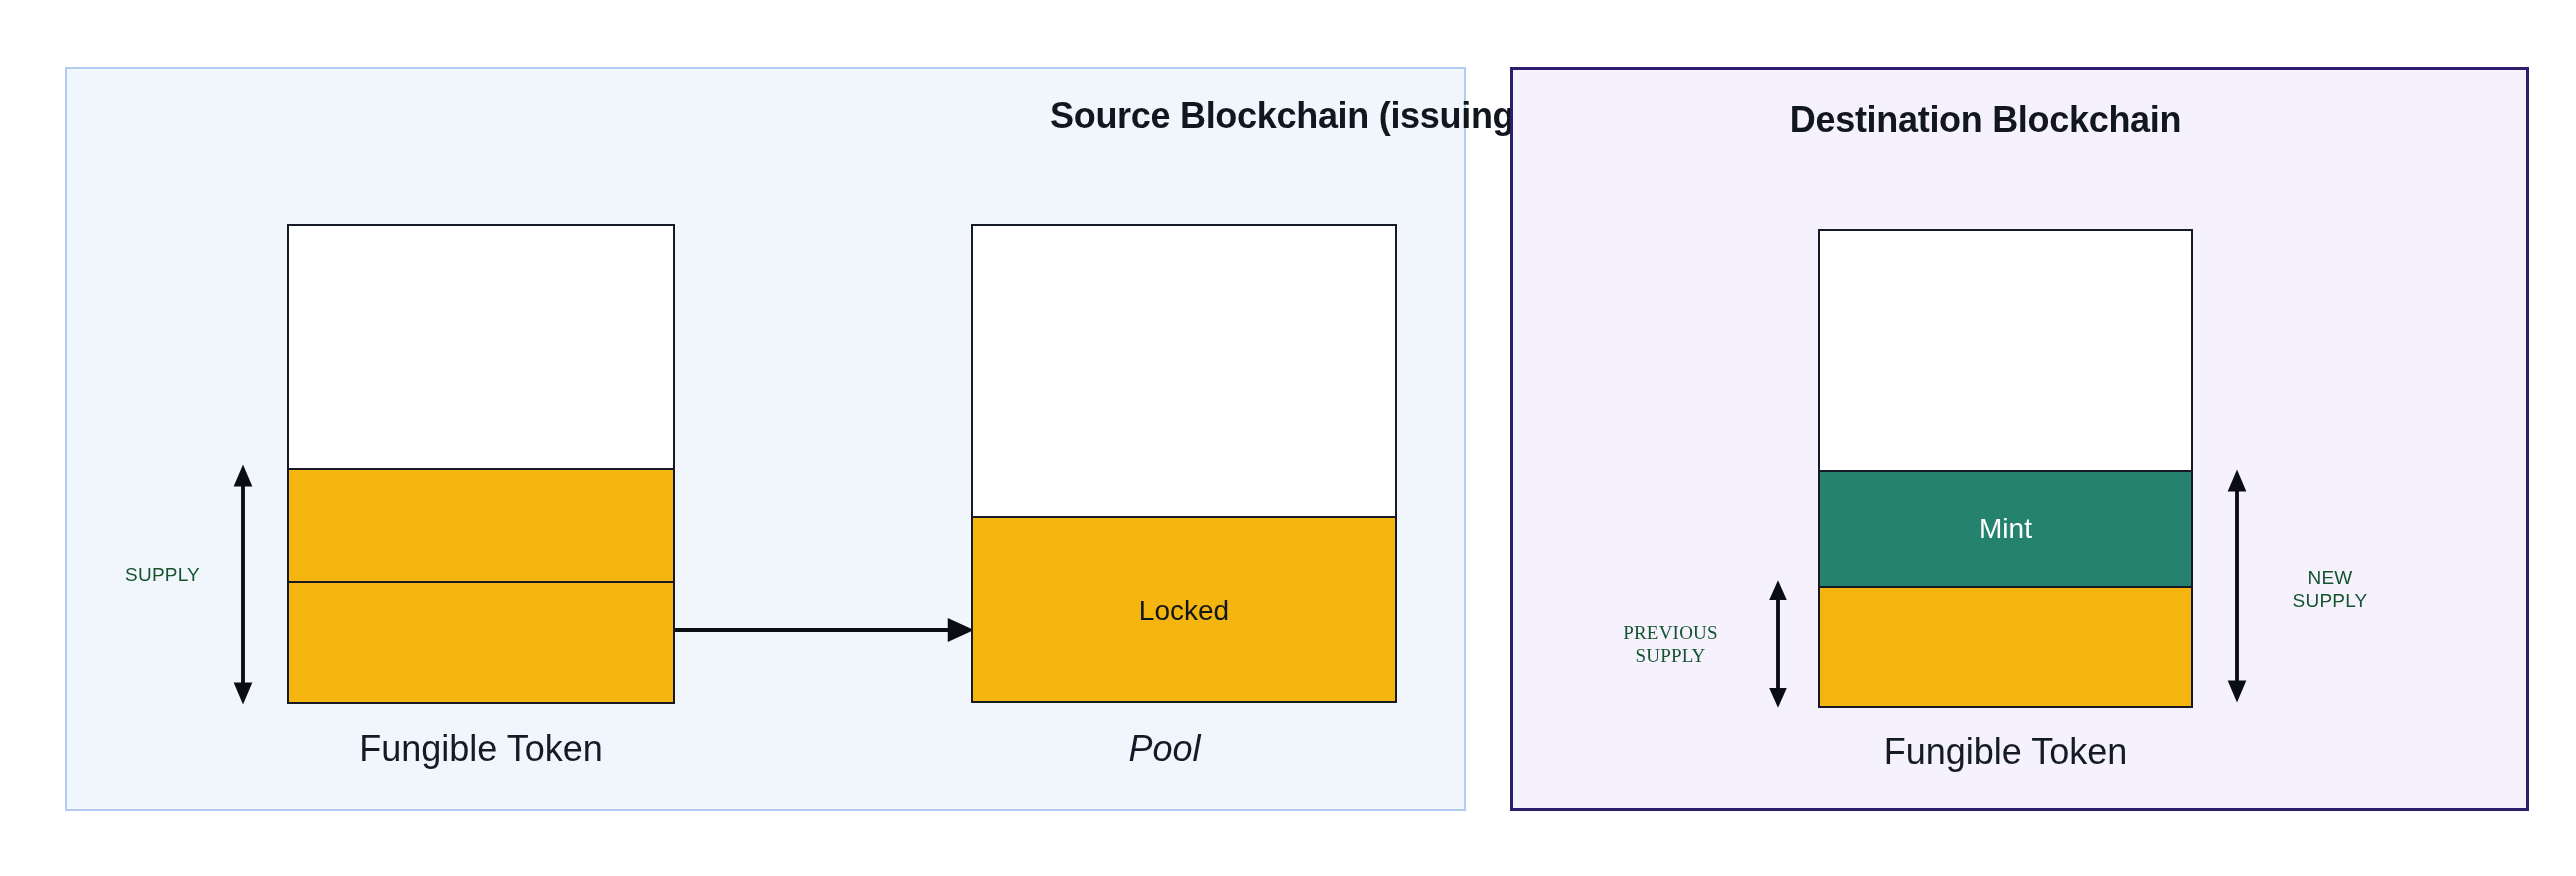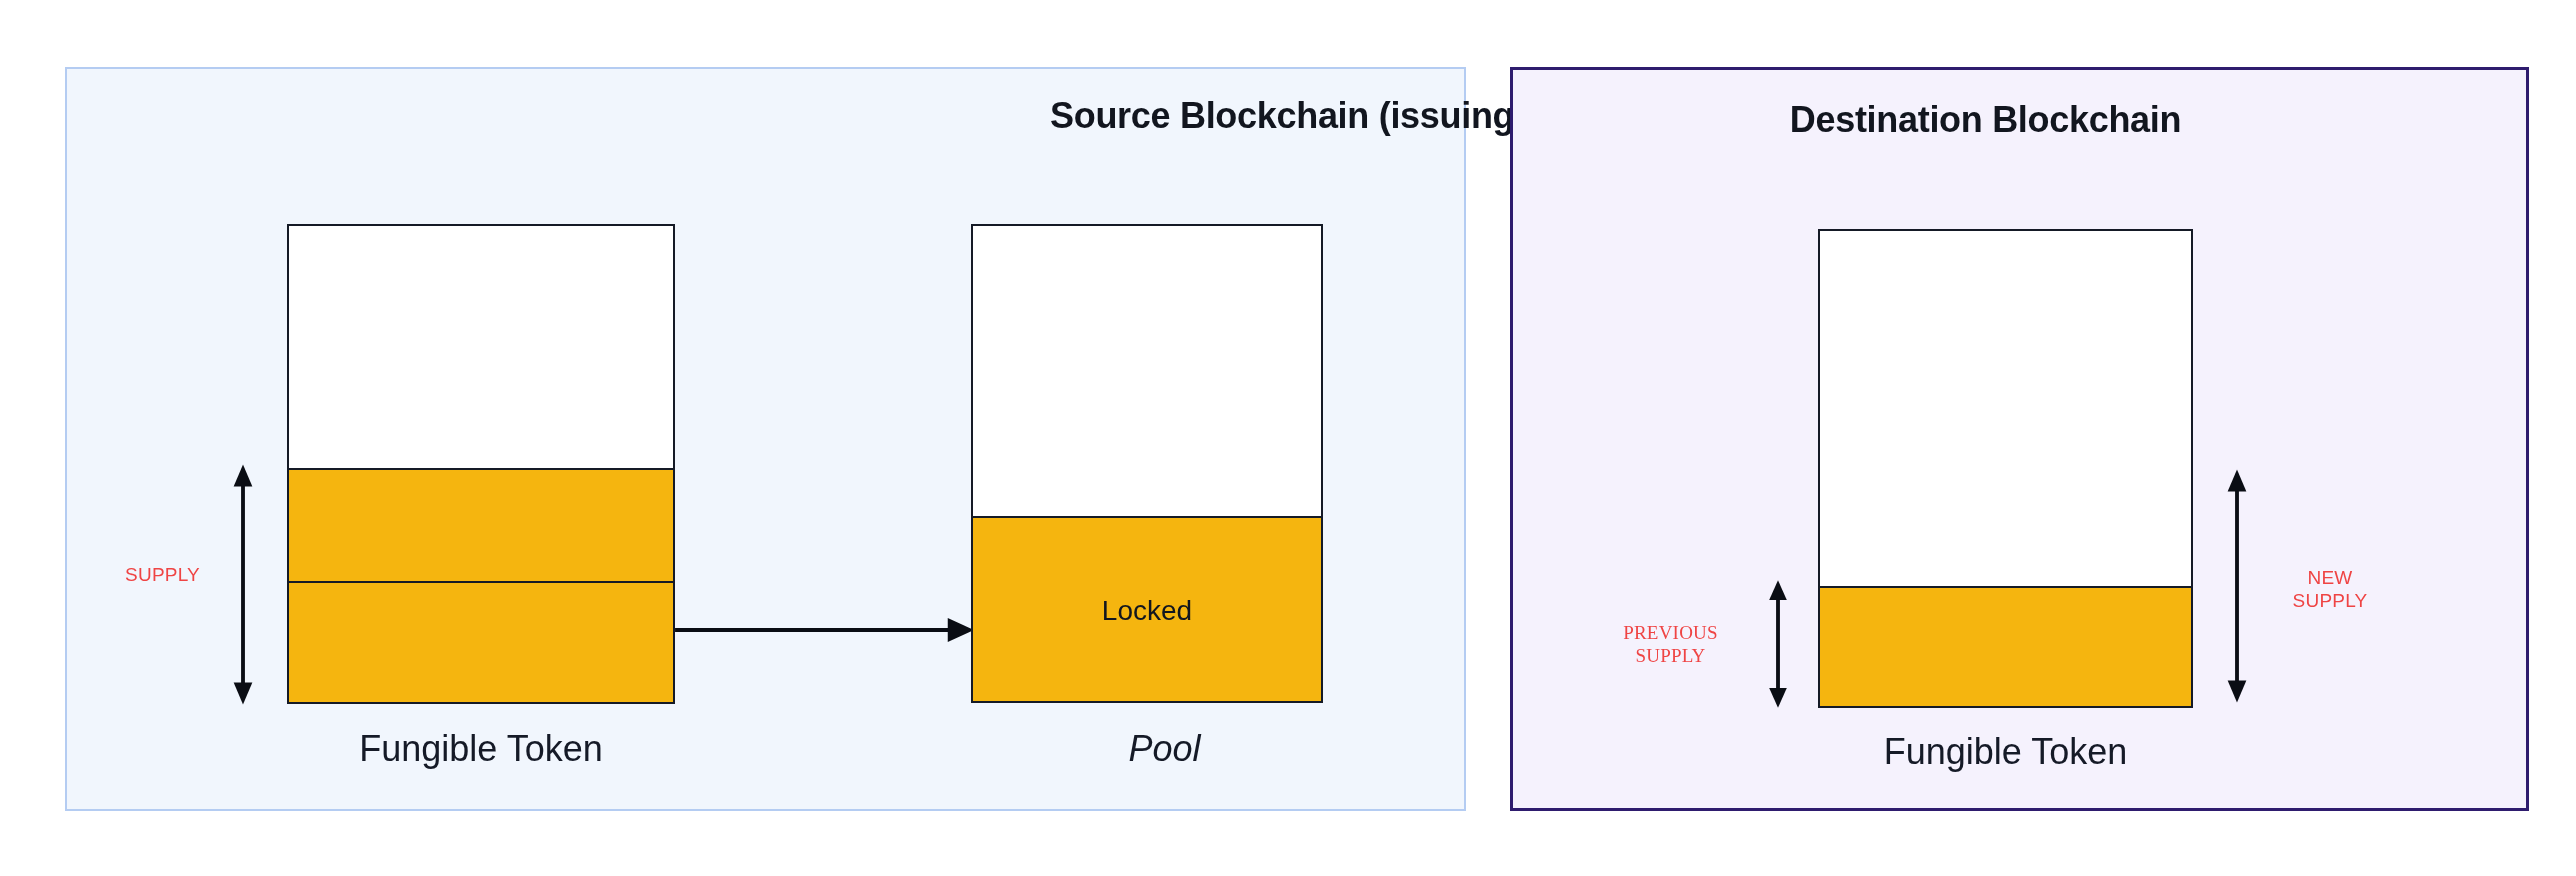--- a/index.html
+++ b/index.html
@@ -71,21 +71,21 @@
     font-weight: 400;
     white-space: nowrap;
   }
 
   
   #box-source-token { left: 287px; top: 224px; width: 388px; height: 480px; }
   #src-seg-a { top: 242px;  height: 113px; background: #f5b50f; border-top: 2.8px solid #151a26; }
   #src-seg-b { top: 355px;  height: 123px; background: #f5b50f; border-top: 2.8px solid #151a26; }
 
   
-  #box-pool { left: 971px; top: 224px; width: 352px; height: 479px; }
+  #box-pool { left: 971px; top: 224px; width: 426px; height: 479px; }
   #pool-seg-locked {
     top: 290px; height: 187px;
     background: #f5b50f; border-top: 2.8px solid #151a26;
   }
   #pool-seg-locked .seg-label { color: #12161f; }
 
   
   #box-dest-token { left: 1818px; top: 229px; width: 375px; height: 479px; }
   #dst-seg-mint {
     top: 239px; height: 116px;
@@ -116,21 +116,21 @@
   #arrow-supply      { left: 232px;  top: 464px;  width: 22px;  height: 241px; }
   #arrow-prev-supply { left: 1767px; top: 580px; width: 22px;  height: 128px; }
   #arrow-new-supply  { left: 2226px; top: 469px;  width: 22px;  height: 234px; }
 
   
   .measure-label {
     position: absolute;
     text-align: center;
     font-size: 19px;
     line-height: 1.22;
-    color: #ef4444;
+    color: #14532d;
     letter-spacing: 0.2px;
     white-space: pre-line;
   }
   #lbl-supply      { left: 99px;  top: 563px; width: 127px; }
   #lbl-prev-supply { left: 1585px; top: 621px; width: 171px; font-family: Liberation Serif, serif; }
   #lbl-new-supply  { left: 2258px; top: 566px; width: 144px; text-align: center; }
 
   
   #arrow-transfer {
     position: absolute;
@@ -174,20 +174,23 @@
     <span class="seg-label">Locked</span>
   </div>
 </div>
 <div class="box-caption" id="cap-pool">Pool</div>
 
 <div class="panel" id="panel-destination"></div>
 
 <div class="panel-title" id="title-dest" style="left:1476px; width:1019px;">Destination Blockchain</div>
 
 <div class="bar-box" id="box-dest-token">
+  <div class="seg" id="dst-seg-mint">
+    <span class="seg-label">Mint</span>
+  </div>
   <div class="seg" id="dst-seg-prev">
     <span class="seg-label"></span>
   </div>
 </div>
 <div class="box-caption" id="cap-dest-token">Fungible Token</div>
 
 <svg class="measure-arrow" id="arrow-prev-supply" viewBox="0 0 40 232">
   <line x1="20" y1="30" x2="20" y2="202" stroke="#0a0d14" stroke-width="7"></line>
   <polygon points="20,0 4,36 36,36" fill="#0a0d14"></polygon>
   <polygon points="20,232 4,196 36,196" fill="#0a0d14"></polygon>

